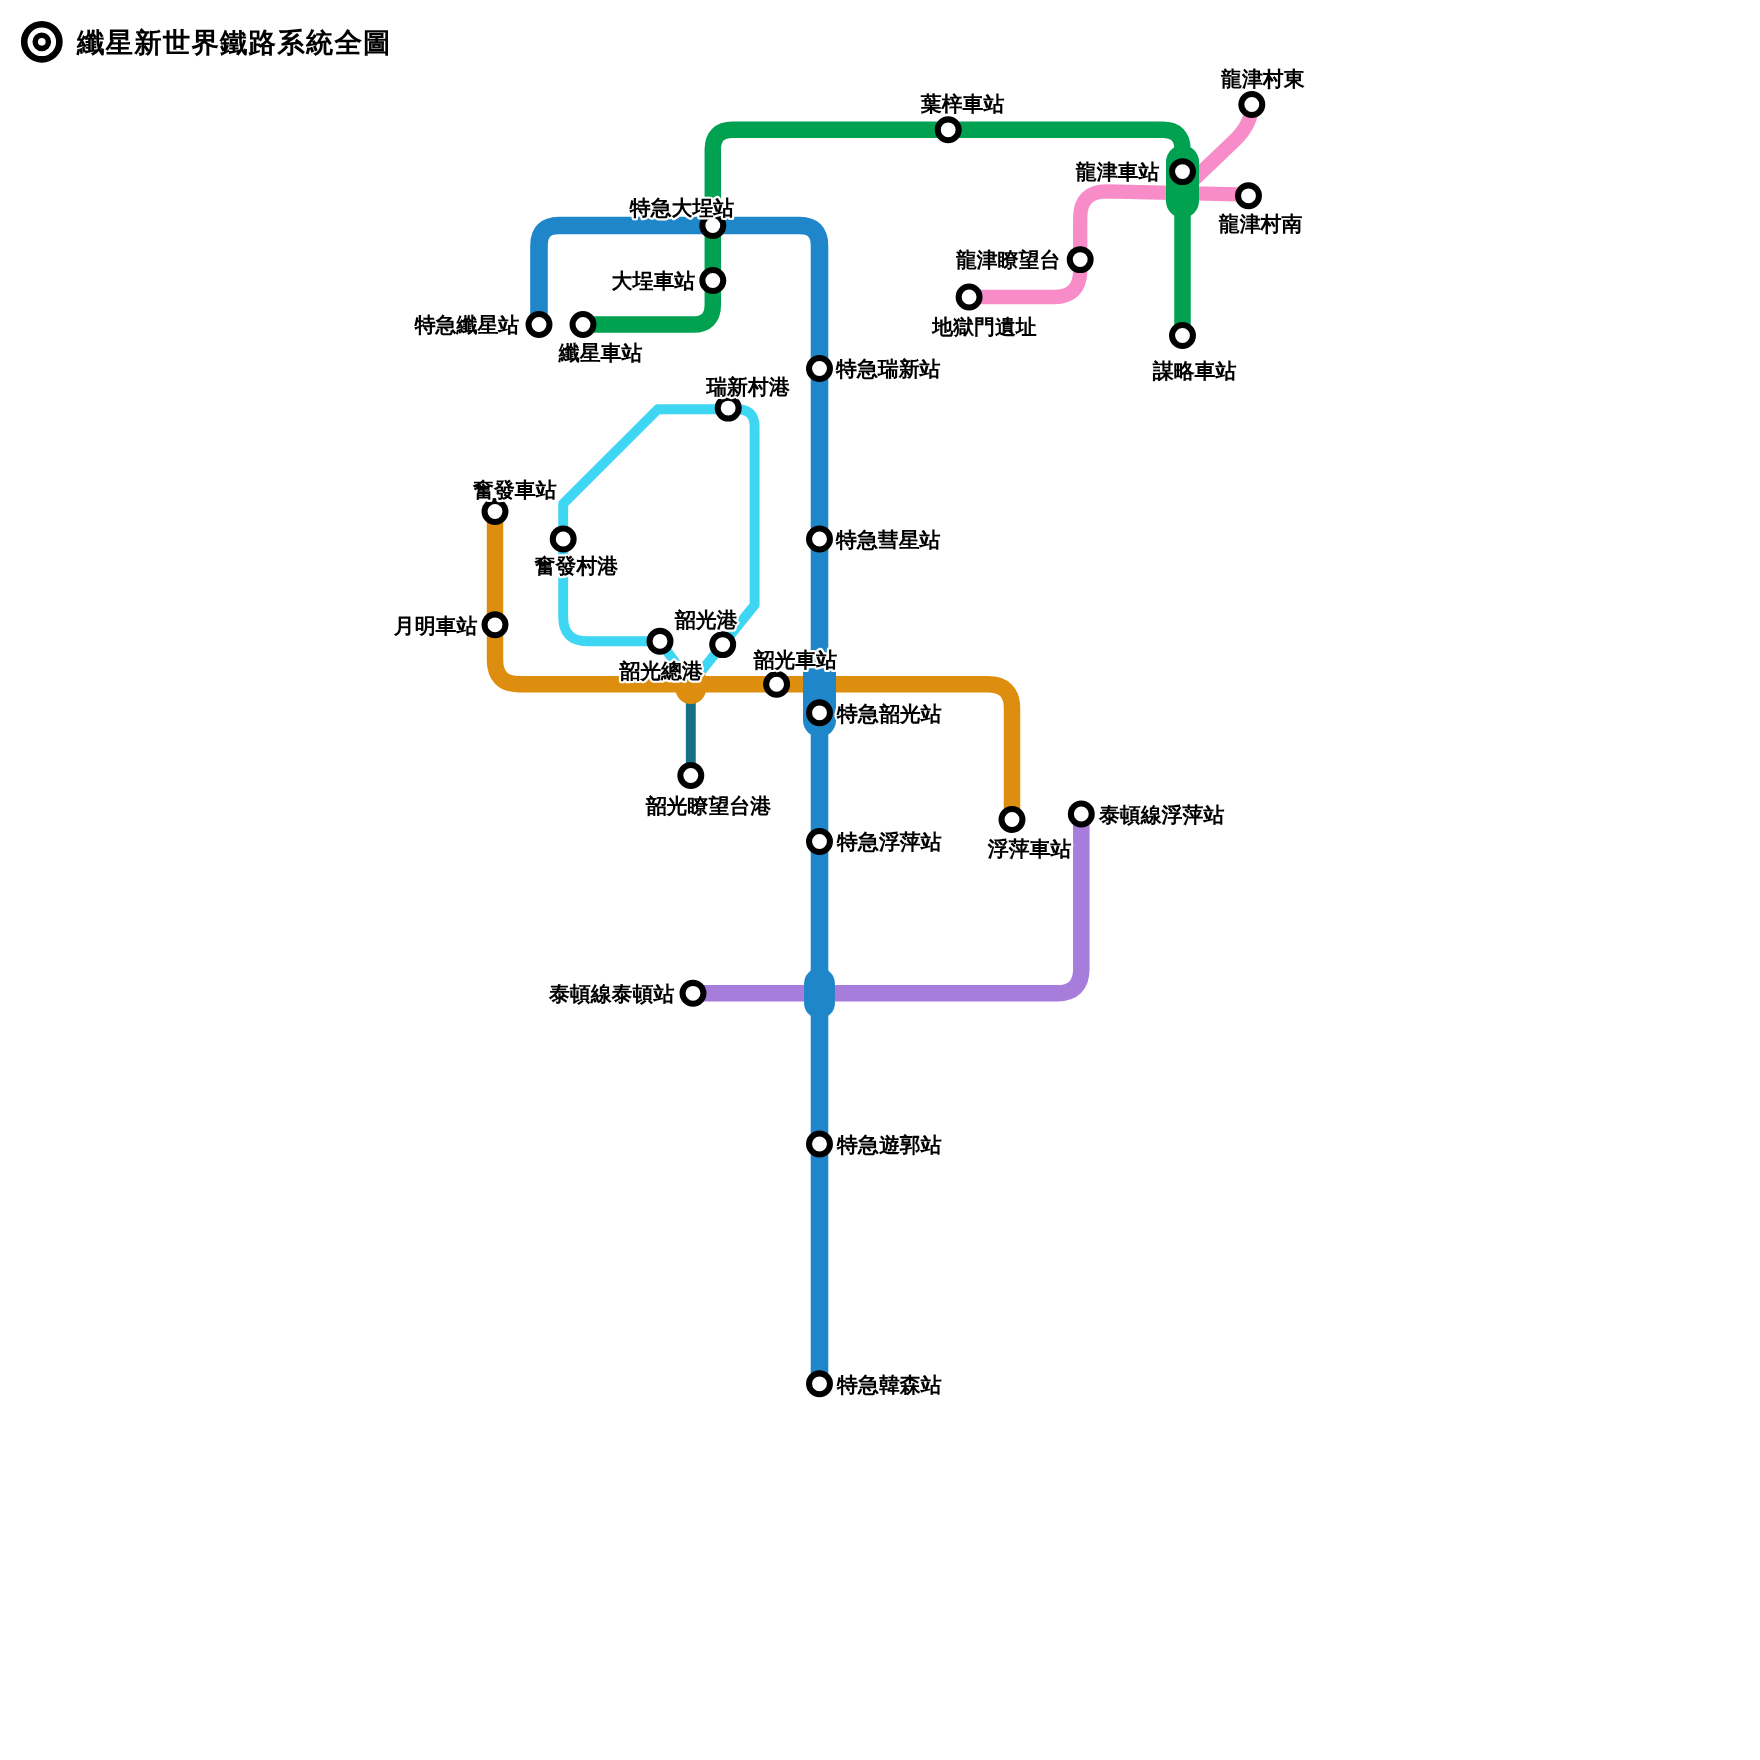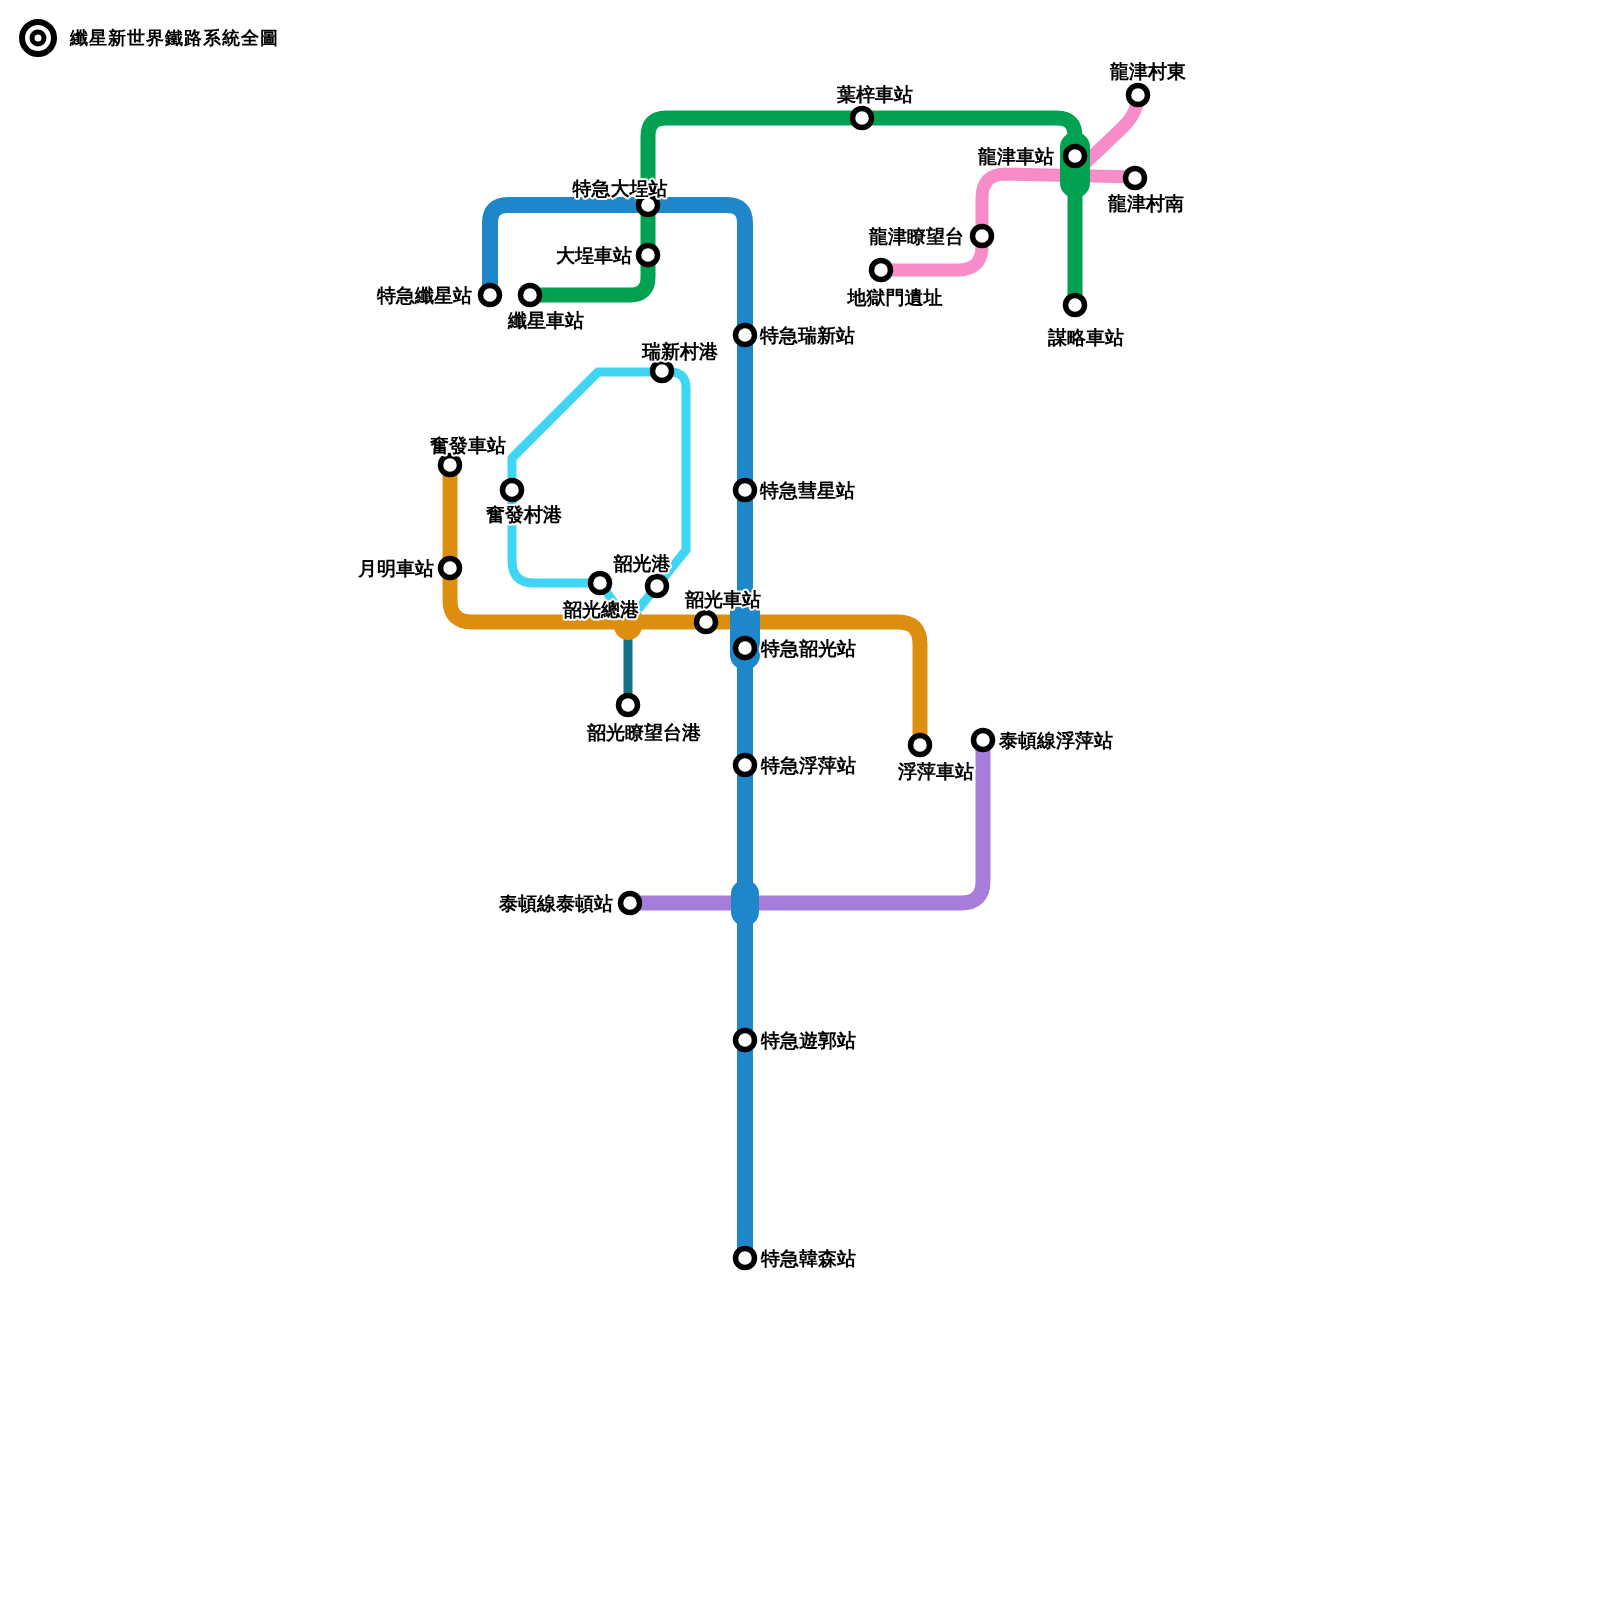--- a/index.html
+++ b/index.html
@@ -1,18 +1,18 @@
 <!DOCTYPE html>
 <html><head>
 <meta charset="utf-8">
 <style>
   html,body{margin:0;padding:0;background:#fff;}
   body{width:1600px;height:1600px;position:relative;font-family:"Liberation Sans",sans-serif;}
   .map-header{position:absolute;top:16px;left:16px;display:flex;align-items:center;gap:10px;z-index:5;}
-  .map-title{font-size:18px;font-weight:bold;color:#000;letter-spacing:1px;}
+  .map-title{font-size:25px;font-weight:bold;color:#000;letter-spacing:1px;}
   #map-svg{position:absolute;top:0;left:0;}
   .stn-label{font-family:"Liberation Sans",sans-serif;font-size:19px;font-weight:bold;fill:#000;
              stroke:#ffffff;stroke-width:4px;paint-order:stroke;stroke-linejoin:round;}
 </style>
 </head>
 <body>
 
 <svg id="map-svg" width="1600" height="1600" viewBox="0 0 1600 1600" xmlns="http://www.w3.org/2000/svg">
     <path d="M 598 372 L 670 372 Q 686 372 686 388 L 686 550 L 628 622 L 600 583 L 534 583 Q 512 583 512 561 L 512 458 Z" fill="none" stroke="#3ed6f2" stroke-width="9" stroke-linecap="round" stroke-linejoin="round"></path>
     <path d="M 628 622 L 628 705" fill="none" stroke="#156f85" stroke-width="9" stroke-linecap="round" stroke-linejoin="round"></path>

